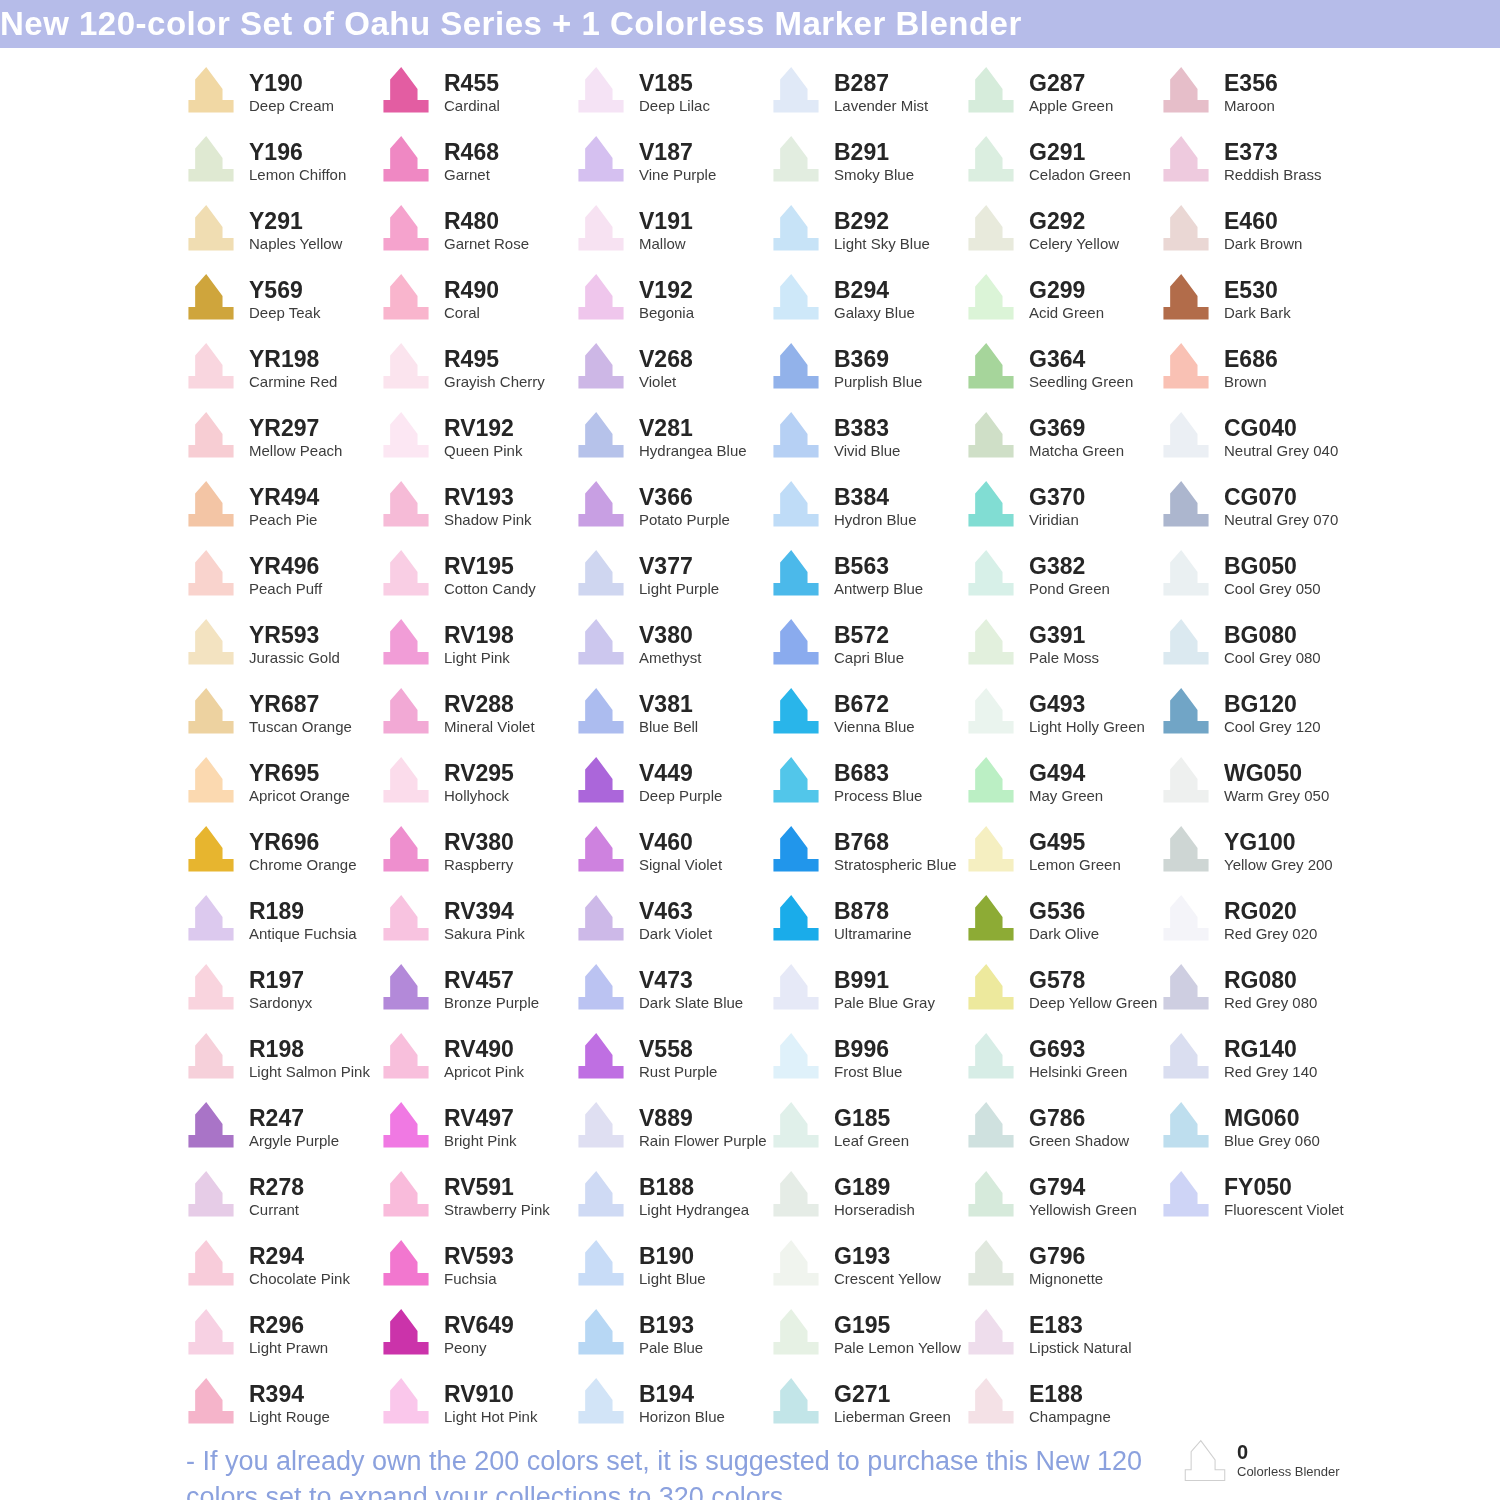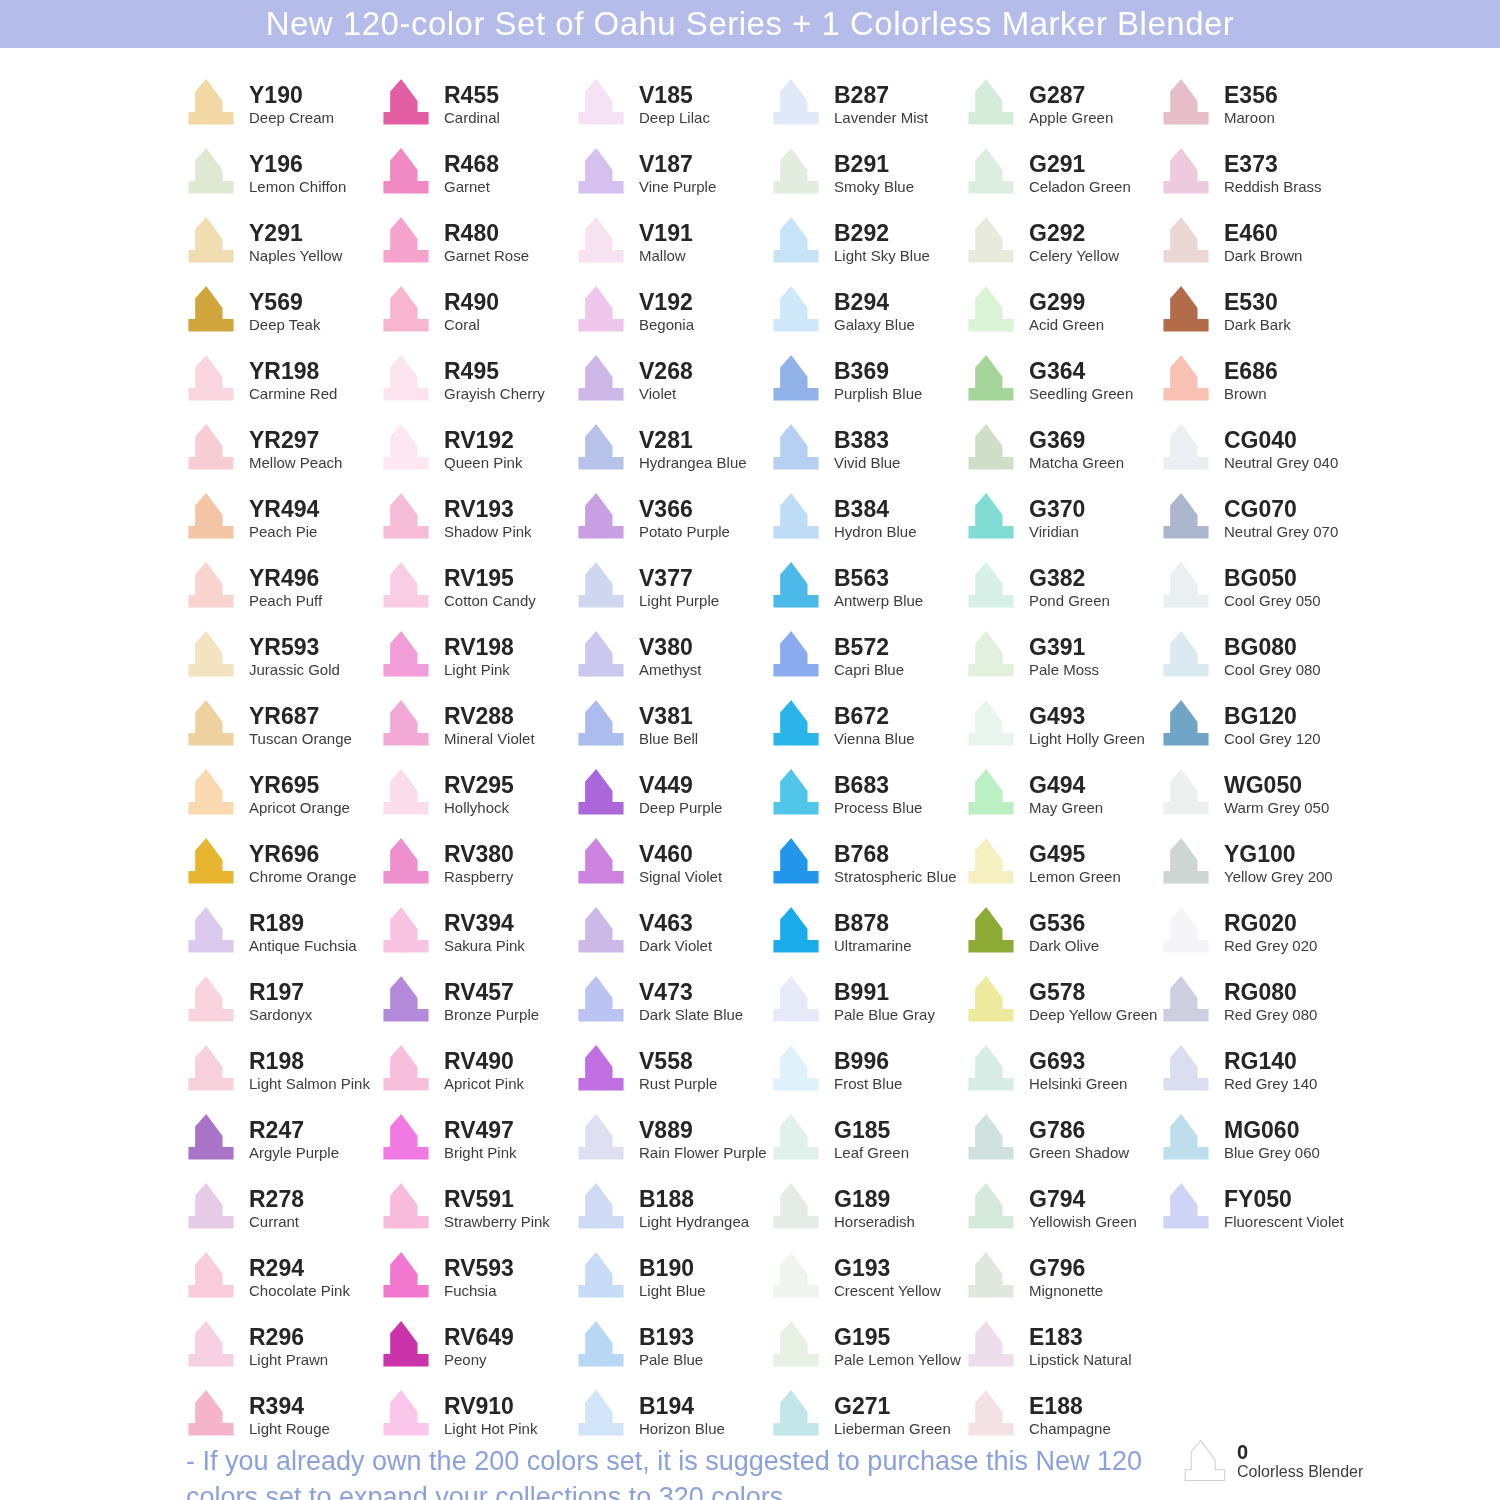--- a/index.html
+++ b/index.html
@@ -3,25 +3,25 @@
 <meta charset="utf-8">
 <style>
   html,body{margin:0;padding:0;background:#ffffff;}
   body{
     width:1500px;height:1500px;position:relative;overflow:hidden;
     font-family:"Liberation Sans", sans-serif;
   }
   .banner{
     position:absolute;left:0;top:0;width:1500px;height:48px;
     background:#b6bce9;color:#ffffff;
-    display:flex;align-items:center;justify-content:center;
-    font-size:33px;font-weight:400;letter-spacing:0.5px;
+    display:flex;align-items:center;justify-content:flex-start;
+    font-size:33px;font-weight:700;letter-spacing:0.5px;
   }
   .grid{
-    position:absolute;left:186px;top:75px;
+    position:absolute;left:186px;top:63px;
     display:grid;
     grid-template-columns:repeat(6,195px);
     grid-template-rows:repeat(20,69px);
     grid-auto-flow:column;
   }
   .cell{display:flex;align-items:flex-start;}
   .nib{width:50px;height:48px;flex:0 0 50px;margin-top:2px;}
   .txt{margin-left:13px;}
   .code{font-size:23px;font-weight:700;color:#262626;line-height:26px;margin-top:7px;}
   .name{font-size:15px;font-weight:400;color:#3d3d3d;line-height:18px;margin-top:1px;}
@@ -29,21 +29,21 @@
     position:absolute;left:186px;top:1443px;width:990px;
     font-size:27px;line-height:36px;color:#8ba1de;font-weight:400;
   }
   .blender-cell{
     position:absolute;left:1183px;top:1437px;
     display:flex;align-items:flex-start;
   }
   .blender-cell .nib{width:44px;height:42px;flex:0 0 44px;}
   .blender-cell .txt{margin-left:10px;}
   .blender-cell .code{font-size:20px;margin-top:4px;line-height:22px;}
-  .blender-cell .name{font-size:16px;line-height:15px;}
+  .blender-cell .name{font-size:13px;line-height:15px;}
 </style>
 </head>
 <body>
 
 <div class="banner">
   <span>New 120-color Set of Oahu Series + 1 Colorless Marker Blender</span>
 </div>
 
 <div class="grid">
   <div class="cell">

